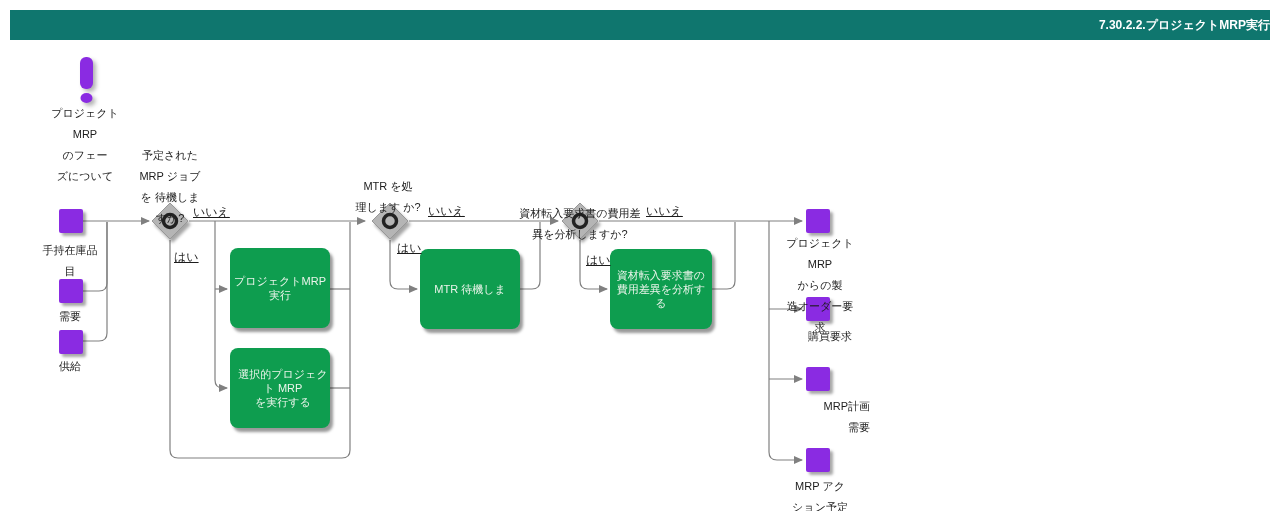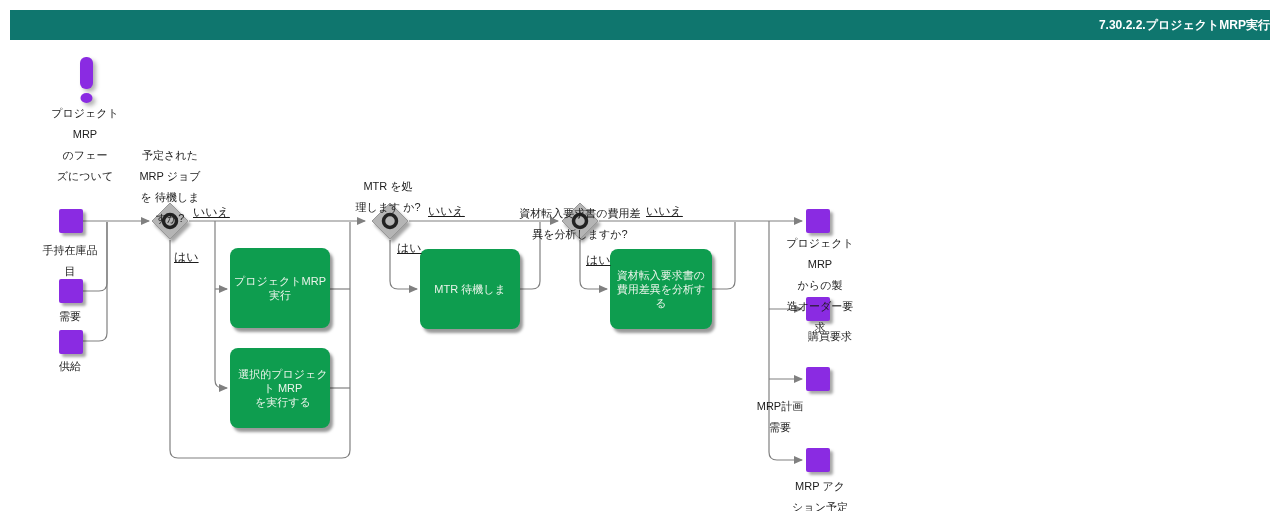--- a/index.html
+++ b/index.html
@@ -115,17 +115,17 @@
 
 <div class="abs pnode" style="left:806px;top:209px;"></div>
 <div class="abs lbl" style="left:770px;top:233px;width:100px;">プロジェクト
 MRP
 からの製
 造オーダー要
 求</div>
 <div class="abs pnode" style="left:806px;top:297px;"></div>
 <div class="abs lbl" style="left:770px;top:326px;width:100px;margin-left:10px;">購買要求</div>
 <div class="abs pnode" style="left:806px;top:367px;"></div>
-<div class="abs lbl" style="left:730px;top:396px;width:100px;">MRP計画
+<div class="abs lbl" style="left:770px;top:396px;width:100px;text-align:right;">MRP計画
 需要</div>
 <div class="abs pnode" style="left:806px;top:448px;"></div>
 <div class="abs lbl" style="left:770px;top:476px;width:100px;">MRP アク
 ション予定</div>
 
 </body></html>

